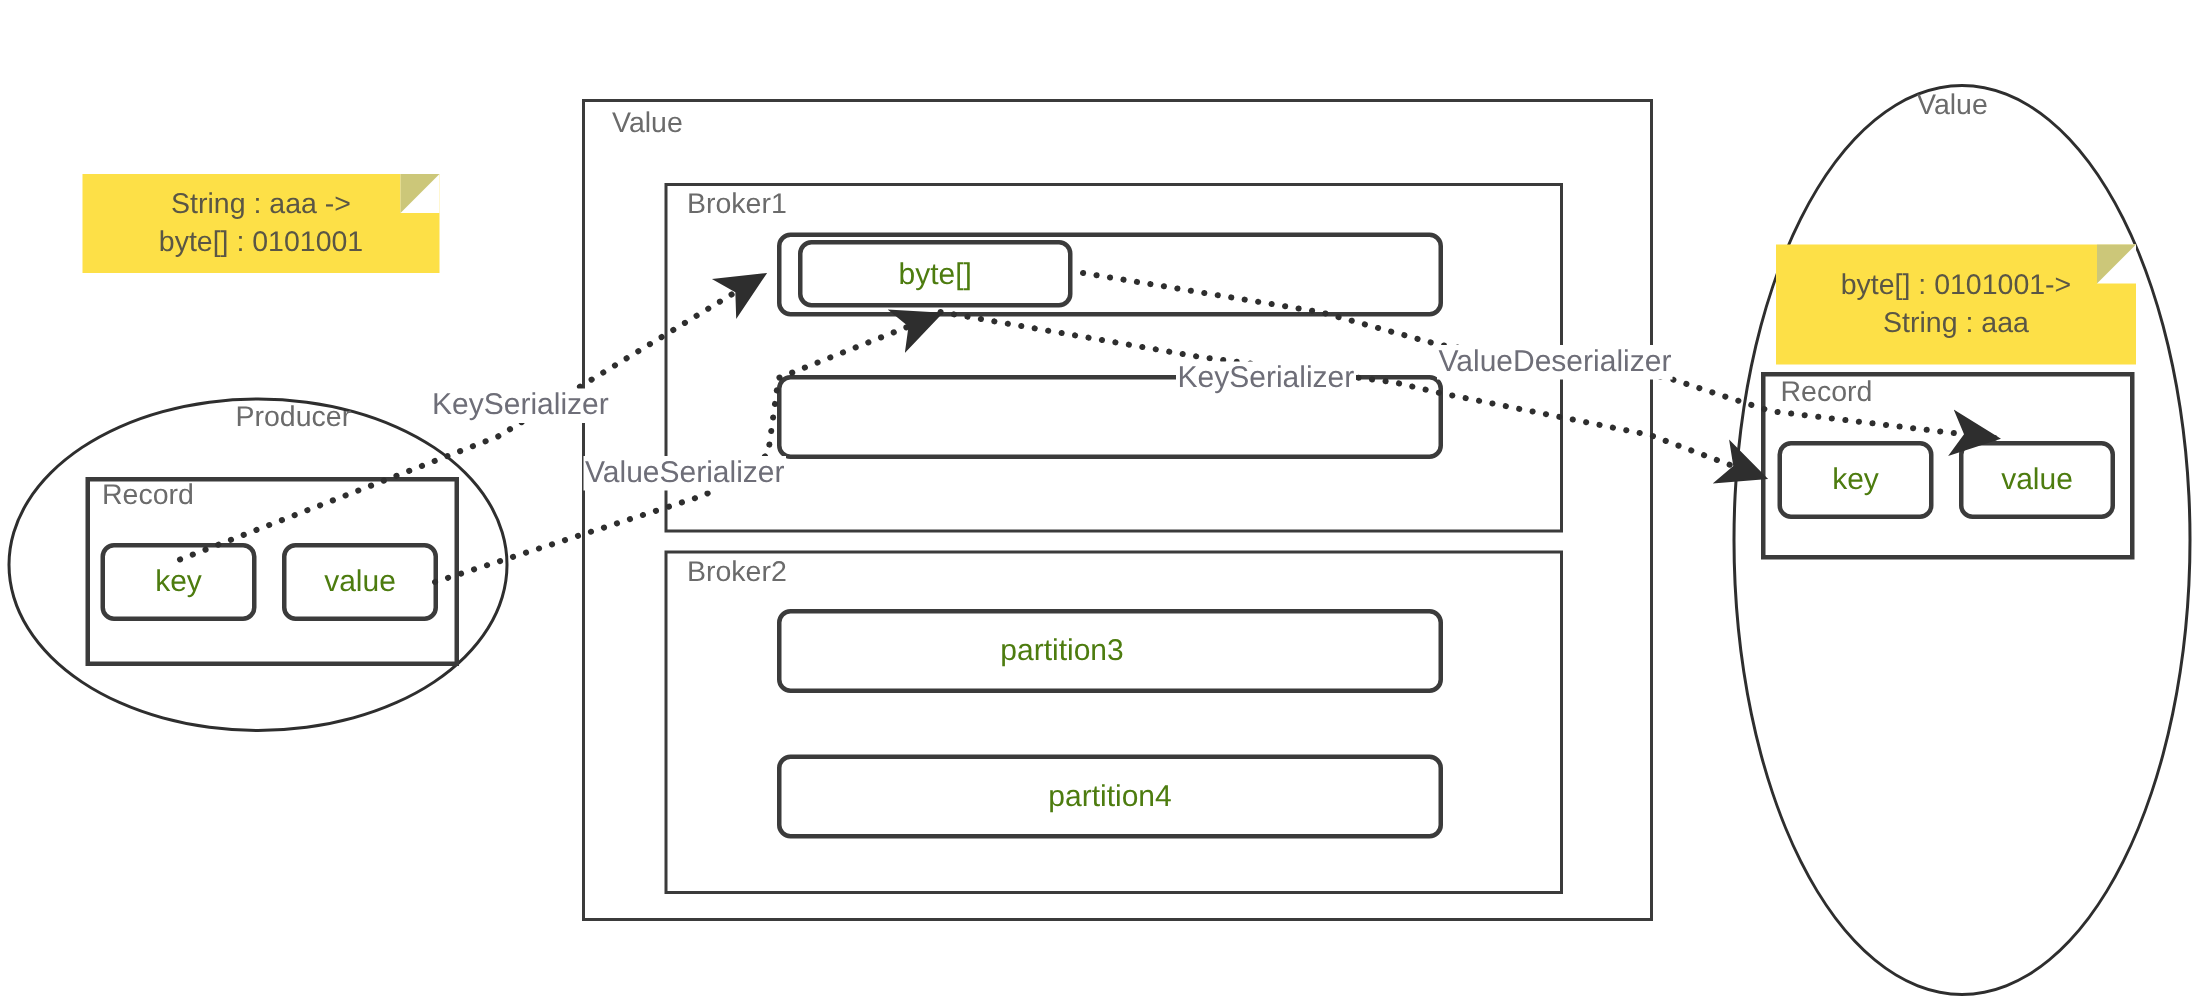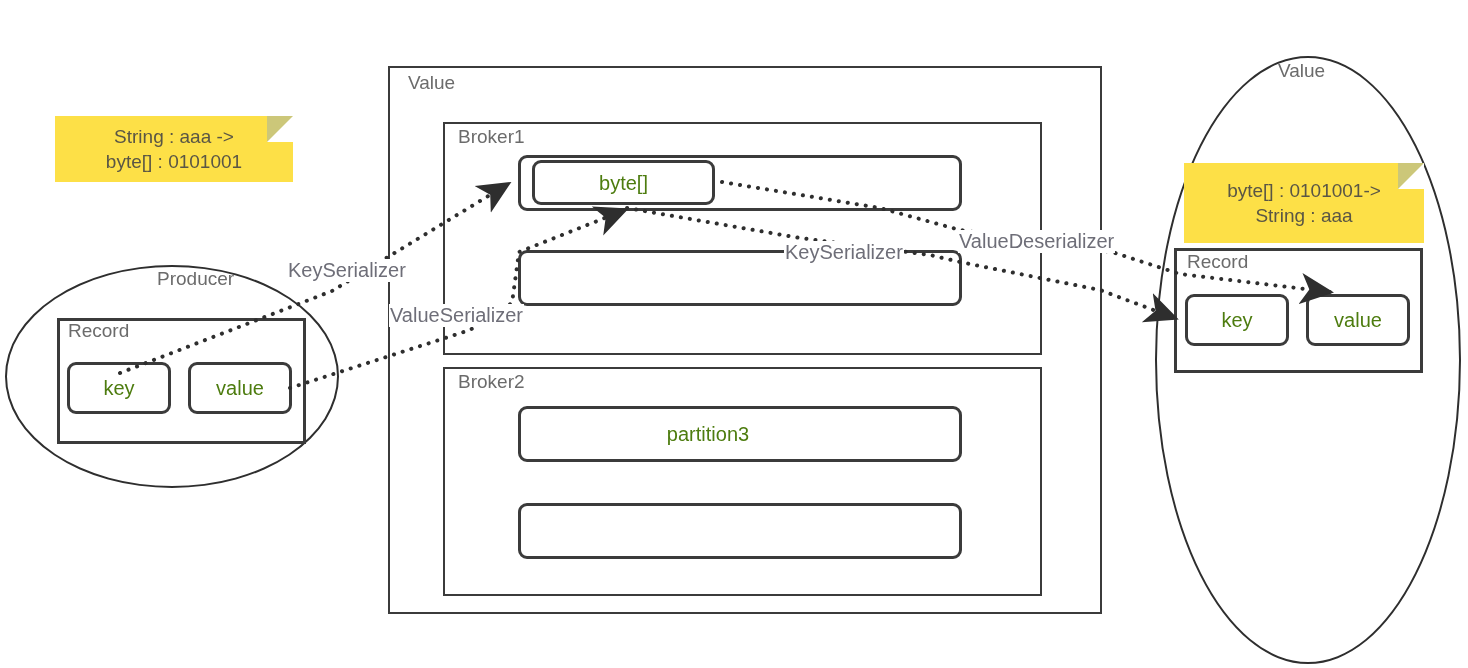--- a/index.html
+++ b/index.html
@@ -155,20 +155,21 @@
 
   <div class="box thick round" style="left:518px; top:250px; width:444px; height:56px;"></div>
 
   <div class="box" style="left:443px; top:367px; width:599px; height:229px;"></div>
   <div class="box-title" style="left:458px; top:371px;">Broker2</div>
 
   <div class="box thick round" style="left:518px; top:406px; width:444px; height:56px;"></div>
   <div class="ctr-label" style="left:518px; top:423px; width:380px;">partition3</div>
 
   <div class="box thick round" style="left:518px; top:503px; width:444px; height:56px;"></div>
+  <div class="ctr-label" style="left:518px; top:520px; width:444px;">partition4</div>
 
   <div class="ellipse" style="left:1155px; top:56px; width:306px; height:608px;"></div>
   <div class="box-title" style="left:1278px; top:60px;">Value</div>
 
   <div class="note" style="left:1184px; top:163px; width:240px; height:80px;">
     <span class="fold"></span>
     <div>byte[] : 0101001-&gt;</div>
     <div>String : aaa</div>
   </div>
 

